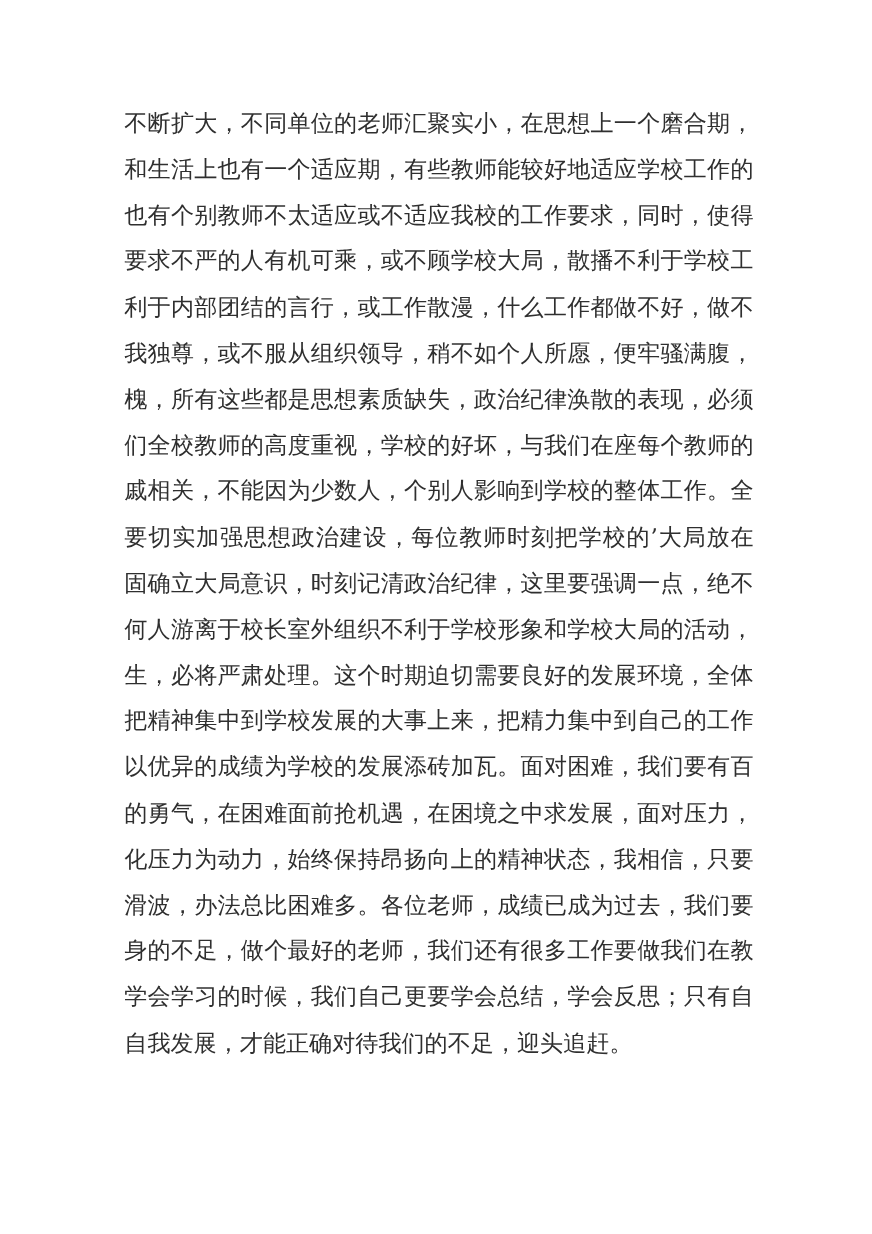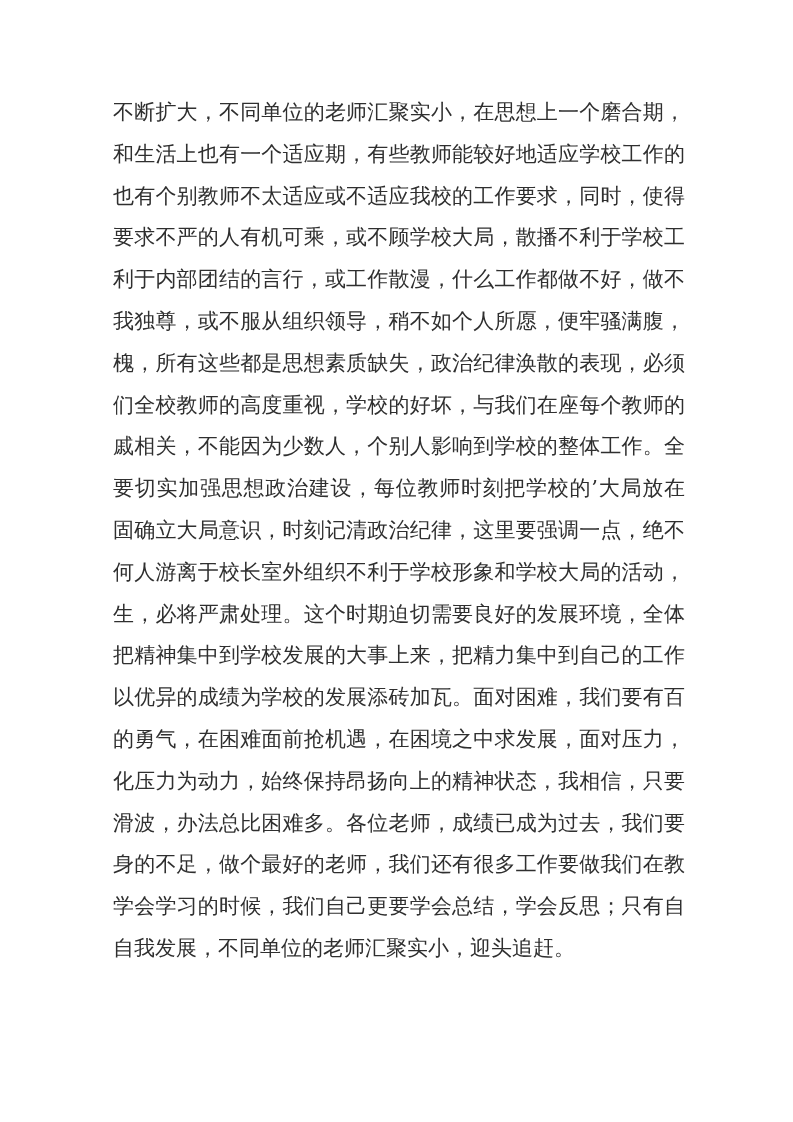--- a/index.html
+++ b/index.html
@@ -54,15 +54,15 @@
     <div class="line">固确立大局意识，时刻记清政治纪律，这里要强调一点，绝不允许任</div>
     <div class="line">何人游离于校长室外组织不利于学校形象和学校大局的活动，如有发</div>
     <div class="line">生，必将严肃处理。这个时期迫切需要良好的发展环境，全体教师要</div>
     <div class="line">把精神集中到学校发展的大事上来，把精力集中到自己的工作上来，</div>
     <div class="line">以优异的成绩为学校的发展添砖加瓦。面对困难，我们要有百折不挠</div>
     <div class="line">的勇气，在困难面前抢机遇，在困境之中求发展，面对压力，我们要</div>
     <div class="line">化压力为动力，始终保持昂扬向上的精神状态，我相信，只要精神不</div>
     <div class="line">滑波，办法总比困难多。各位老师，成绩已成为过去，我们要正视自</div>
     <div class="line">身的不足，做个最好的老师，我们还有很多工作要做我们在教育学生</div>
     <div class="line">学会学习的时候，我们自己更要学会总结，学会反思；只有自加压力，</div>
-    <div class="line last">自我发展，不同单位的老师汇聚实小，迎头追赶。</div>
+    <div class="line last">自我发展，才能正确对待我们的不足，迎头追赶。</div>
   </div>
 </div>
 
 </body></html>

